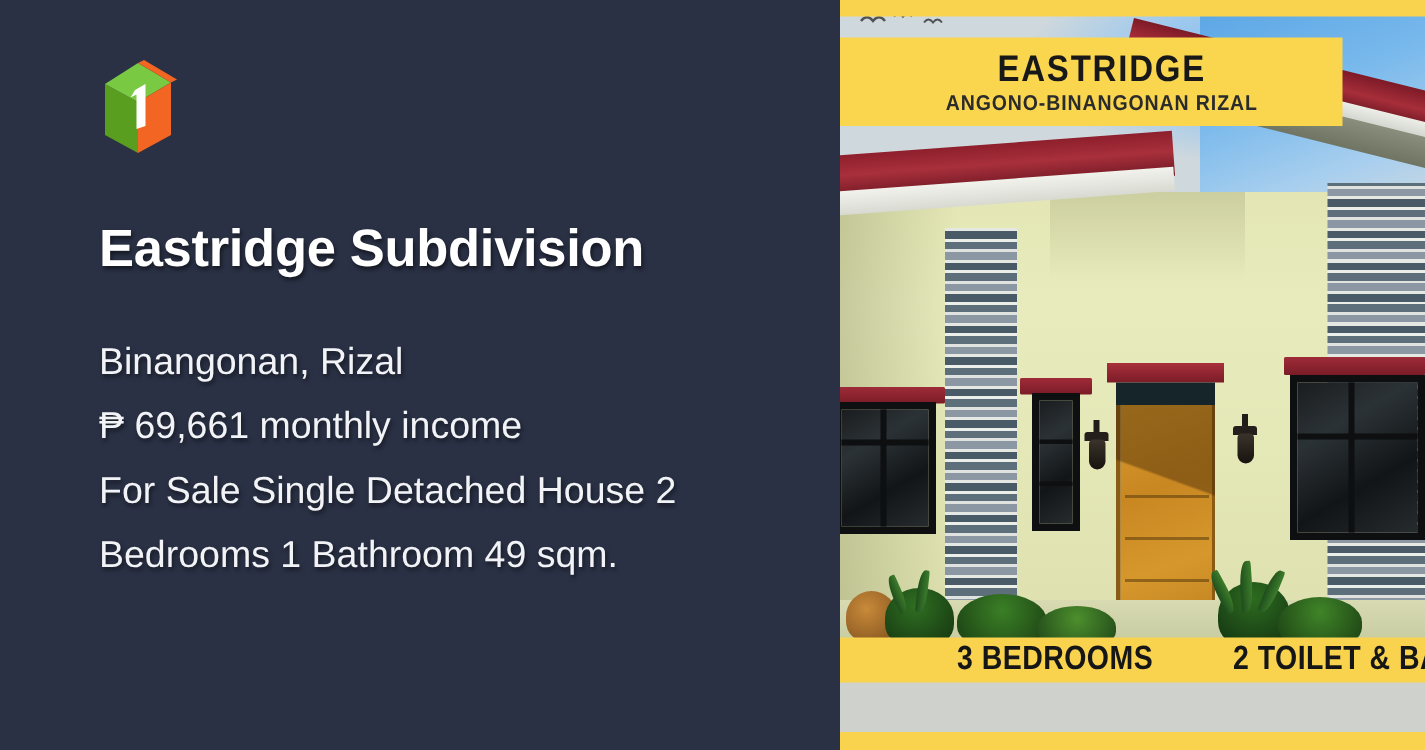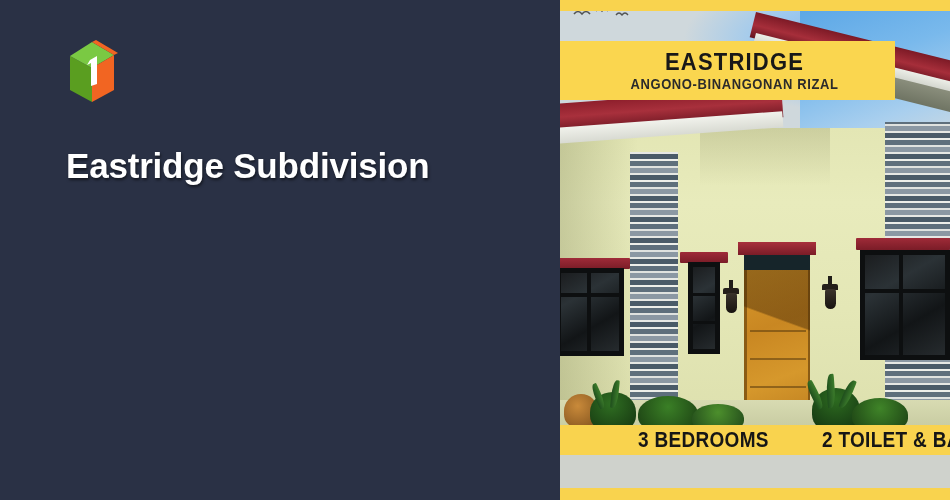--- a/index.html
+++ b/index.html
@@ -89,21 +89,21 @@
   }
 
   
   .top-strip {
     position:absolute; left:0; top:0; width:390px; height:11px;
     background:#f9d34e;
   }
 
   
   .banner-top {
-    position:absolute; left:0; top:41px; width:335px; height:59px;
+    position:absolute; left:0; top:25px; width:335px; height:59px;
     background:#fad64f;
     display:flex; flex-direction:column;
     align-items:center; justify-content:center;
     padding-left:14px;
   }
   .banner-top-title {
     font-family:"Liberation Sans", sans-serif;
     font-size:22px; font-weight:bold;
     letter-spacing:1.2px;
     color:#181818;
@@ -325,20 +325,25 @@
         <polygon points="26,30 48,17 48,52 26,64" fill="#f26522"></polygon>
 
         <polygon points="26,4 48,17 52,15 30,2" fill="#f26522"></polygon>
 
         <polygon points="24,22 31,18 31,46 25,48 25,25 21,27" fill="#ffffff"></polygon>
       </svg>
     </div>
 
     <div class="title">Eastridge Subdivision</div>
 
+    <div class="meta">
+      <div class="meta-line">Binangonan, Rizal</div>
+      <div class="meta-line">₱ 69,661 monthly income</div>
+      <div class="meta-desc">For Sale Single Detached House 2 Bedrooms 1 Bathroom 49 sqm.</div>
+    </div>
   </div>
 
   <div class="photo">
 
     <div class="sky"></div>
     <div class="sky-blue"></div>
 
     <svg class="sky-birds" viewBox="0 0 110 18">
       <path d="M4 8 q4 -5 8 0 q4 -5 8 0" stroke="#3c3c3c" stroke-width="1.6" fill="none"></path>
       <path d="M26 5 q3 -4 6 0 q3 -4 6 0" stroke="#3c3c3c" stroke-width="1.4" fill="none"></path>

